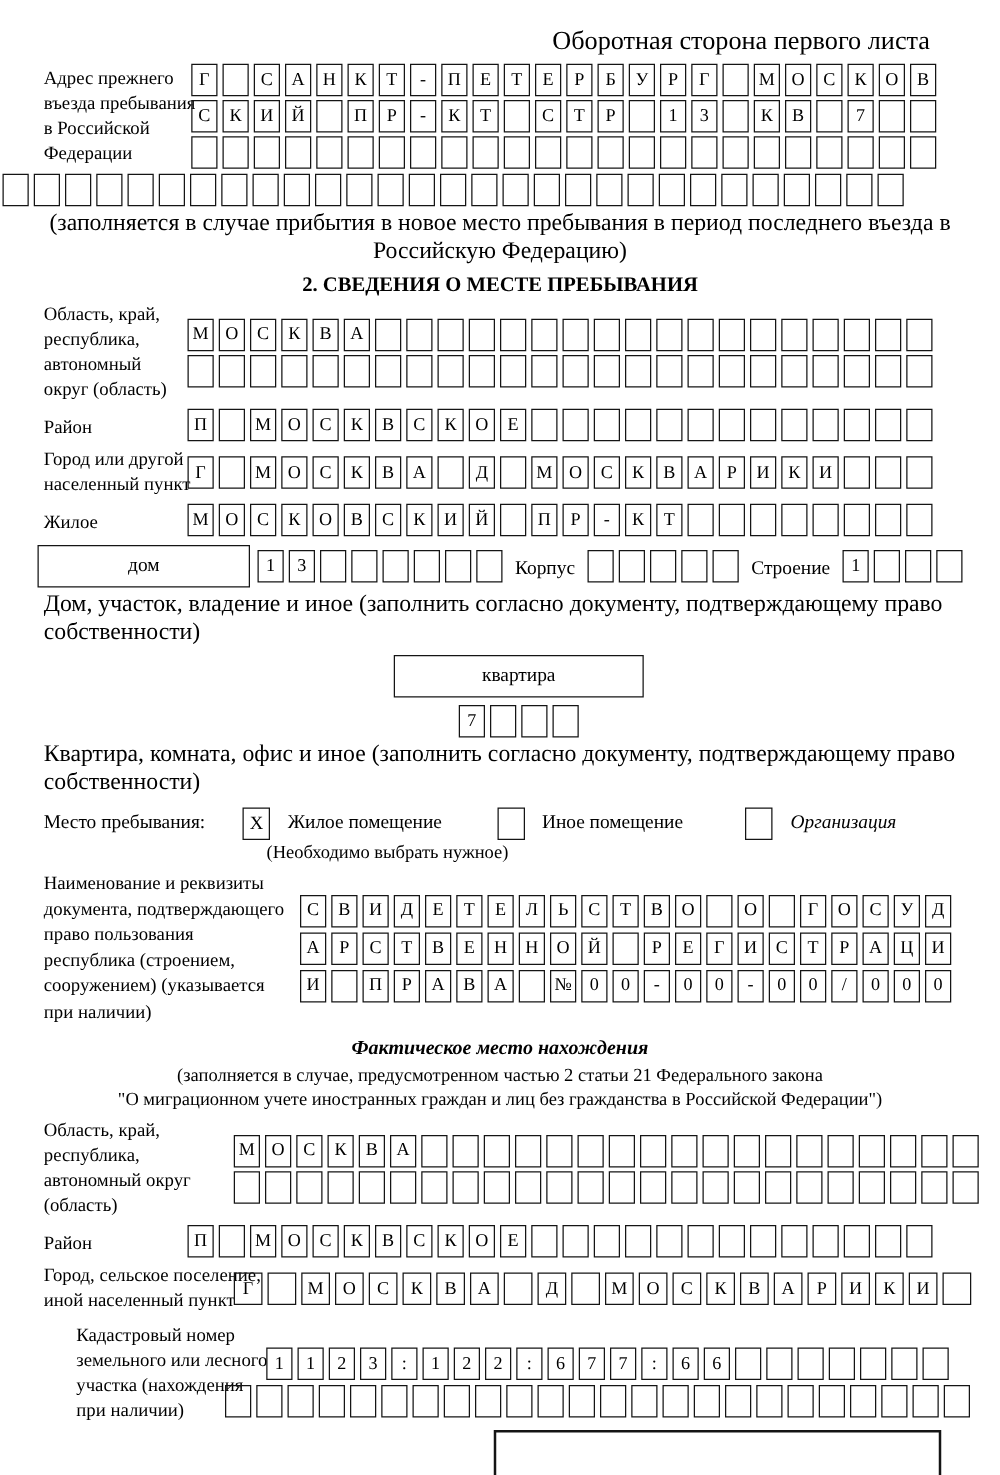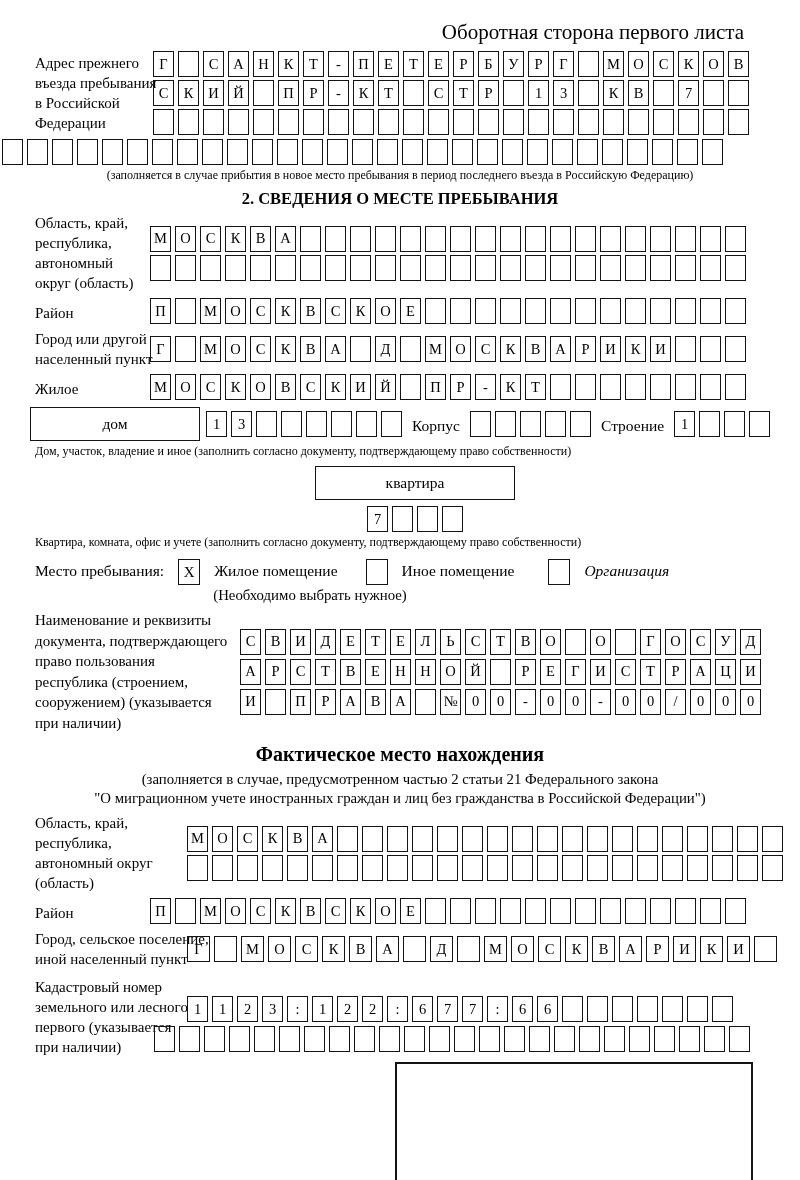--- a/index.html
+++ b/index.html
@@ -8,33 +8,33 @@
   .header-note{text-align:right;padding:20px 56px 0 0;font-size:21px;}
   .frow{display:flex;align-items:center;}
   .lblcol{margin-left:35px;flex:0 0 auto;font-size:15px;line-height:20px;}
   .lblcol .lbl-line{white-space:nowrap;}
   .w118{width:118px;} .w115{width:115px;} .w152{width:152px;} .w205{width:205px;}
   .cellcol{display:flex;flex-direction:column;gap:3px;}
   .cells{display:flex;gap:4px;flex:0 0 auto;}
   .cell{flex:0 0 auto;width:21px;height:26px;border:1.8px solid #141414;box-sizing:border-box;
         display:flex;align-items:center;justify-content:center;font-size:14.5px;line-height:1;}
   .cells-wide .cell{width:23px;}
-  .caption{font-size:12px;}
+  .caption{font-size:19px;}
   .center{text-align:center;}
   .sec-title{text-align:center;font-weight:bold;font-size:16.5px;margin:6px 0 0 0;}
   .bigbox{height:34px;border:1.8px solid #141414;box-sizing:border-box;display:flex;
           align-items:center;justify-content:center;font-size:15.5px;flex:0 0 auto;}
   .inline-lbl{font-size:15.5px;padding:3px 4px 0 4px;white-space:nowrap;}
   .chk{width:22px;height:26px;border:1.8px solid #141414;box-sizing:border-box;display:flex;
        align-items:center;justify-content:center;font-size:15px;flex:0 0 auto;}
-  .stay-row{display:flex;align-items:flex-start;margin:9px 0 0 35px;gap:10px;}
+  .stay-row{display:flex;align-items:flex-start;margin:9px 0 0 35px;gap:26px;}
   .stay-opt{display:flex;gap:10px;align-items:flex-start;}
   .stamp-box{width:358px;height:172px;border:2px solid #141414;box-sizing:border-box;margin:5px 0 0 395px;}
   .mt3{margin-top:3px;} .mt4{margin-top:4px;} .mt5{margin-top:5px;} .mt6{margin-top:6px;}
-  .mt7{margin-top:7px;} .mt8{margin-top:8px;}
+  .mt7{margin-top:7px;} .mt8{margin-top:8px;padding-left:26px;}
   .ml2{margin-left:2px;} .ml30{margin-left:30px;} .ml35{margin-left:35px;}
   .pt3{padding-top:3px;}
   .note-line{width:360px;margin-left:130px;text-align:center;font-size:14.8px;margin-top:2px;}
   .fact-caption{text-align:center;font-size:14.8px;line-height:19px;margin-top:4px;}
   .kadrow2{margin-left:-33px;}
 </style>
 </head>
 <body>
 
 <div class="sheet">
@@ -352,21 +352,21 @@
 
   <div class="frow mt7 ml30" style="gap:6px;flex-direction:column;">
     <div class="bigbox" style="width:200px;">квартира</div>
     <div class="cells">
         <span class="cell">7</span>
         <span class="cell"></span>
         <span class="cell"></span>
         <span class="cell"></span>
       </div>
   </div>
-  <div class="caption ml35 mt3">Квартира, комната, офис и учете (заполнить согласно документу, подтверждающему право собственности)</div>
+  <div class="caption ml35 mt3">Квартира, комната, офис и иное (заполнить согласно документу, подтверждающему право собственности)</div>
 
   <div class="stay-row">
     <div class="inline-lbl" style="padding-left:0;">Место пребывания:</div>
     <div class="stay-opt">
       <div class="chk">X</div>
       <div class="inline-lbl">Жилое помещение</div>
     </div>
     <div class="stay-opt" style="margin-left:14px;">
       <div class="chk"></div>
       <div class="inline-lbl">Иное помещение</div>
@@ -453,21 +453,21 @@
           <span class="cell">0</span>
           <span class="cell">0</span>
           <span class="cell">/</span>
           <span class="cell">0</span>
           <span class="cell">0</span>
           <span class="cell">0</span>
         </div>
     </div>
   </div>
 
-  <div class="sec-title" style="font-size:20px;margin-top:10px;">Фактическое место нахождения</div>
+  <div class="sec-title" style="font-size:16px;margin-top:10px;font-style:italic;">Фактическое место нахождения</div>
   <div class="fact-caption">
       <div class="lbl-line">(заполняется в случае, предусмотренном частью 2 статьи 21 Федерального закона</div>
       <div class="lbl-line">"О миграционном учете иностранных граждан и лиц без гражданства в Российской Федерации")</div>
     </div>
 
   <div class="frow mt5">
     <div class="lblcol w152">
         <div class="lbl-line">Область, край,</div>
         <div class="lbl-line">республика,</div>
         <div class="lbl-line">автономный округ</div>
@@ -587,21 +587,21 @@
         <span class="cell">К</span>
         <span class="cell">И</span>
         <span class="cell"></span>
       </div>
   </div>
 
   <div class="frow mt8">
     <div class="lblcol w152">
         <div class="lbl-line">Кадастровый номер</div>
         <div class="lbl-line">земельного или лесного</div>
-        <div class="lbl-line">первого (указывается</div>
+        <div class="lbl-line">участка (нахождения</div>
         <div class="lbl-line">при наличии)</div>
       </div>
     <div class="cellcol" style="gap:4px;padding-top:14px;">
       <div class="cells">
           <span class="cell">1</span>
           <span class="cell">1</span>
           <span class="cell">2</span>
           <span class="cell">3</span>
           <span class="cell">:</span>
           <span class="cell">1</span>

